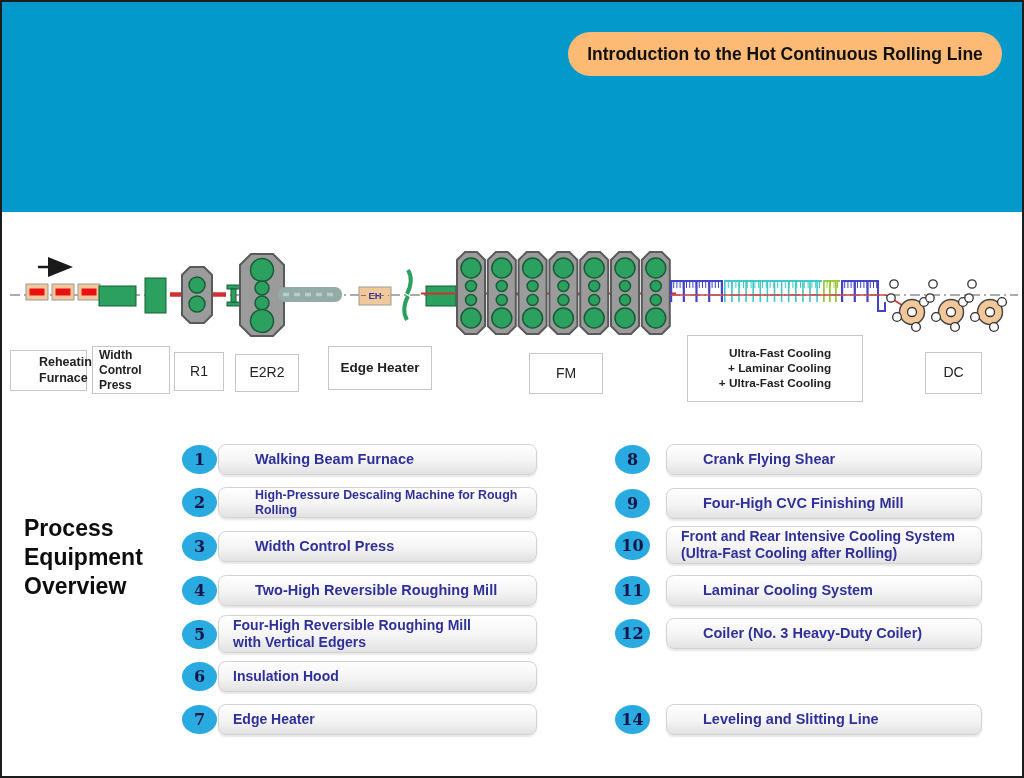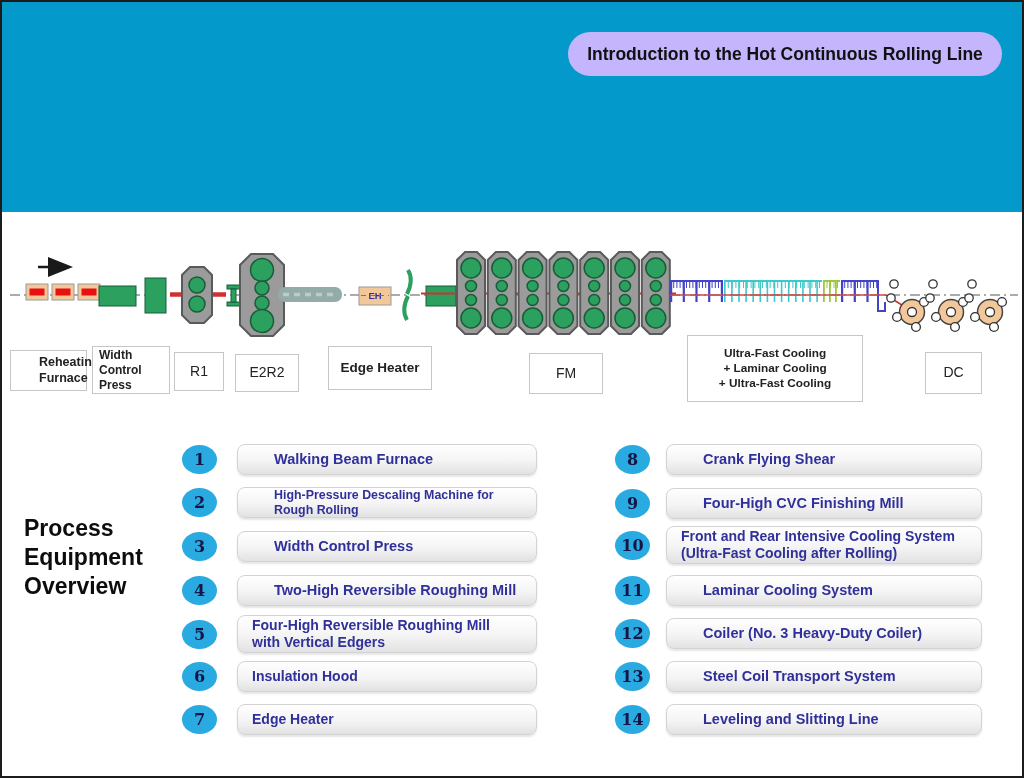--- a/index.html
+++ b/index.html
@@ -2,47 +2,47 @@
 <html><head>
 <meta charset="utf-8">
 <style>
   html,body{margin:0;padding:0;background:#fff;}
   #page{position:relative;width:1024px;height:778px;background:#ffffff;
         border:2px solid #1c1c1c;box-sizing:border-box;overflow:hidden;
         font-family:"Liberation Sans",sans-serif;}
   
   .band{position:absolute;left:0;top:0;width:100%;height:210px;background:#0399cb;}
   .title-pill{position:absolute;left:566px;top:30px;width:434px;height:44px;
-        background:#c4b5fd;border-radius:22px;display:flex;align-items:center;
+        background:#fdba74;border-radius:22px;display:flex;align-items:center;
         justify-content:center;font-size:17.5px;font-weight:bold;color:#111;}
   
   #diagram{position:absolute;left:0;top:238px;width:1024px;height:110px;}
   
   .eqlabel{position:absolute;background:#fff;border:1px solid #c6c6c6;color:#222;
         display:flex;align-items:center;justify-content:center;text-align:center;
         white-space:pre-line;line-height:1.25;box-sizing:border-box;}
-  .eqlabel.textlbl{font-weight:600;}
+  .eqlabel.textlbl{font-weight:600;text-align:right;}
   .eqlabel.leftalign{justify-content:flex-start;text-align:left;padding-left:6px;}
   #lbl-reheating{left:8px;top:348px;width:77px;height:41px;font-size:12.5px;padding-left:28px;}
   #lbl-width{left:90px;top:344px;width:78px;height:48px;font-size:12px;}
   #lbl-r1{left:172px;top:350px;width:50px;height:39px;font-size:14px;}
   #lbl-e2r2{left:233px;top:352px;width:64px;height:38px;font-size:14px;}
   #lbl-edgeheater{left:326px;top:344px;width:104px;height:44px;font-size:13.5px;}
   #lbl-fm{left:527px;top:351px;width:74px;height:41px;font-size:14px;}
   #lbl-cooling{left:685px;top:333px;width:176px;height:67px;font-size:11.8px;}
   #lbl-dc{left:923px;top:350px;width:57px;height:42px;font-size:14px;}
   
   #overview-heading{position:absolute;left:22px;top:512px;font-size:23px;font-weight:bold;
         color:#0d0d0d;line-height:1.27;white-space:pre-line;}
   
   .row{position:absolute;display:flex;align-items:center;}
   .row .num{flex:0 0 35px;height:29px;border-radius:50%;background:#29abe2;
         display:flex;align-items:center;justify-content:center;
         font-family:"DejaVu Serif",serif;font-weight:bold;font-size:16px;color:#151547;}
-  .row .bar{flex:1;align-self:stretch;margin-left:20px;border:1px solid #d3d3d3;border-radius:8px;
+  .row .bar{flex:1;align-self:stretch;margin-left:1px;border:1px solid #d3d3d3;border-radius:8px;
         background:linear-gradient(#ffffff,#f4f4f4 55%,#e2e2e2);
         box-shadow:0 2px 2px rgba(0,0,0,0.10);
         display:flex;align-items:center;color:#30309a;font-weight:bold;font-size:14.5px;
         padding-left:36px;box-sizing:border-box;white-space:pre-line;line-height:1.2;}
   .col-right .bar{margin-left:16px;}
   .bar.tight{padding-left:14px;font-size:14px;}
   .bar.xtight{font-size:12.4px;}
   .rowL{left:180px;width:355px;height:31px;}
   .rowR{left:613px;width:367px;height:31px;}
   .tall{height:38px;}
@@ -239,22 +239,18 @@
 (Ultra-Fast Cooling after Rolling)</div>
   </div>
   <div class="row rowR col-right" style="top:573px">
     <div class="num">11</div>
     <div class="bar">Laminar Cooling System</div>
   </div>
   <div class="row rowR col-right" style="top:616px">
     <div class="num">12</div>
     <div class="bar">Coiler (No. 3 Heavy-Duty Coiler)</div>
   </div>
-  <div class="row rowR col-right" style="top:659px">
-    <div class="num">13</div>
-    <div class="bar">Steel Coil Transport System</div>
-  </div>
   <div class="row rowR col-right" style="top:702px">
     <div class="num">14</div>
     <div class="bar">Leveling and Slitting Line</div>
   </div>
 
 </div>
 
 </body></html>

